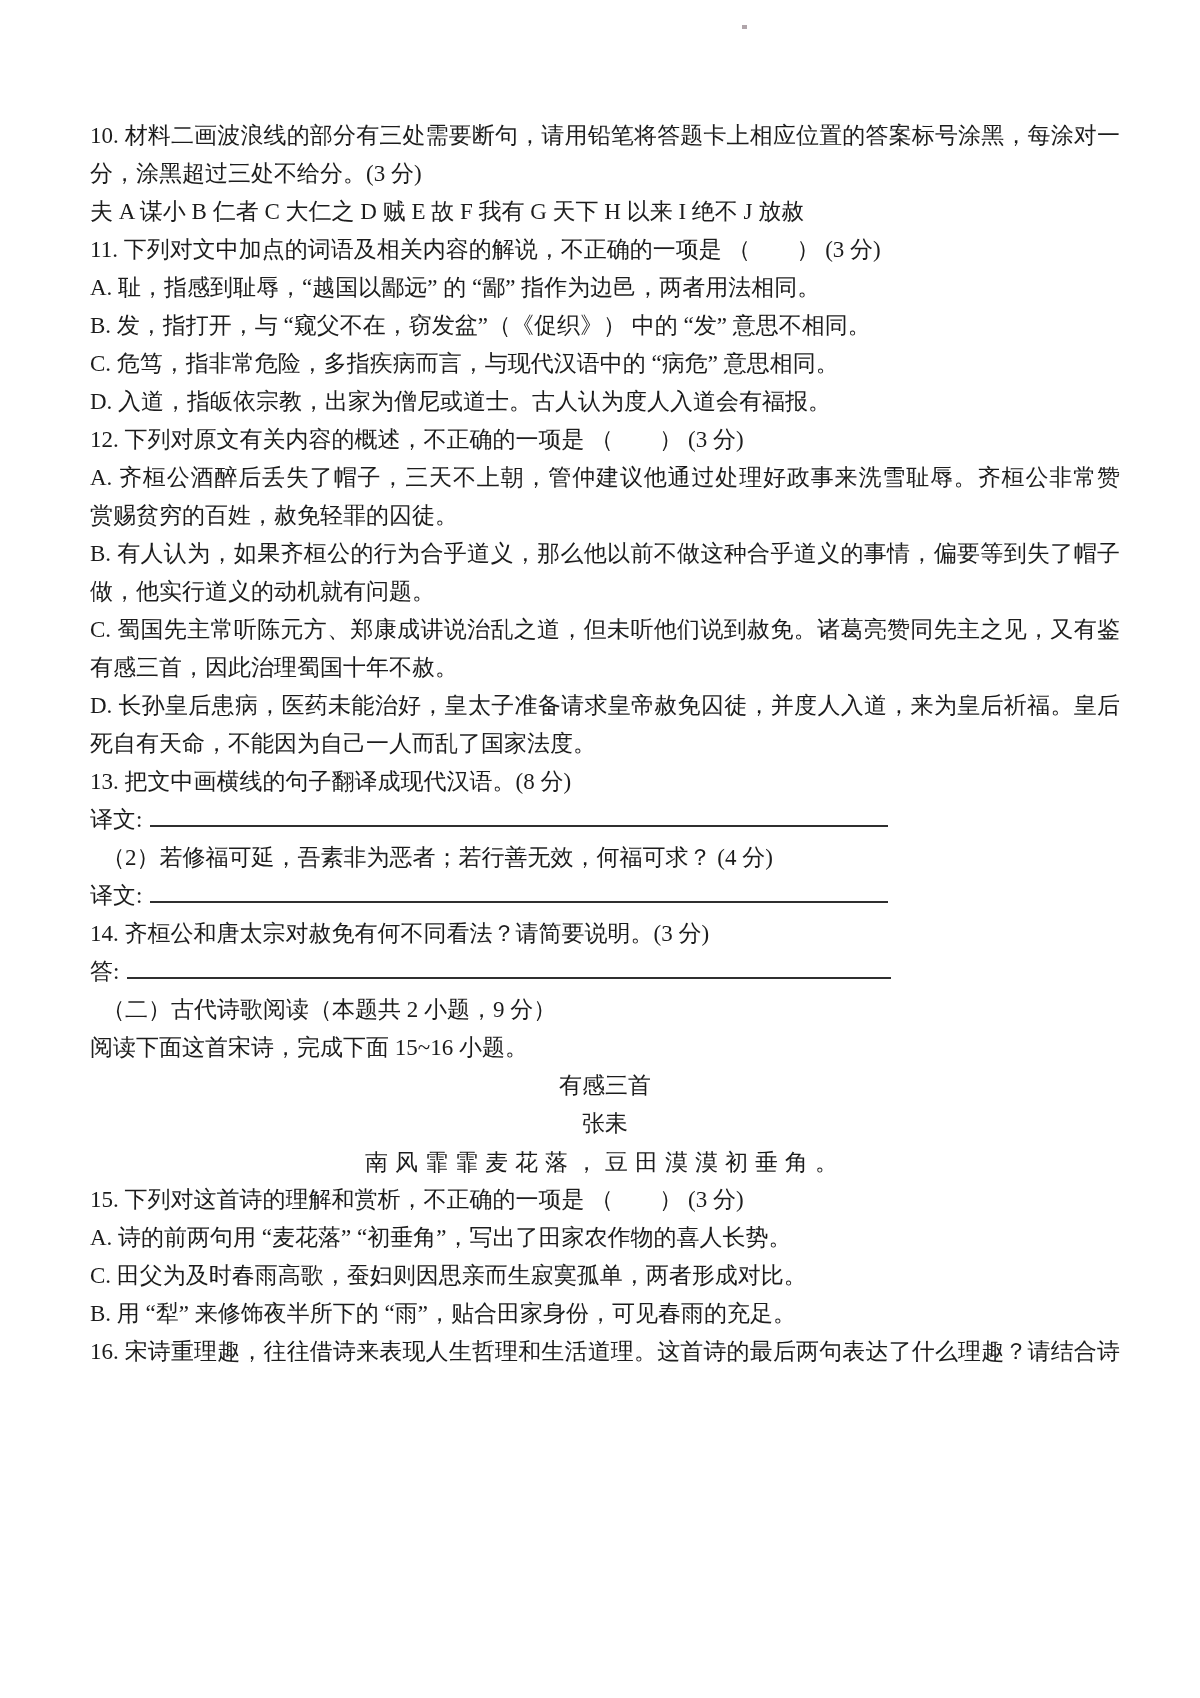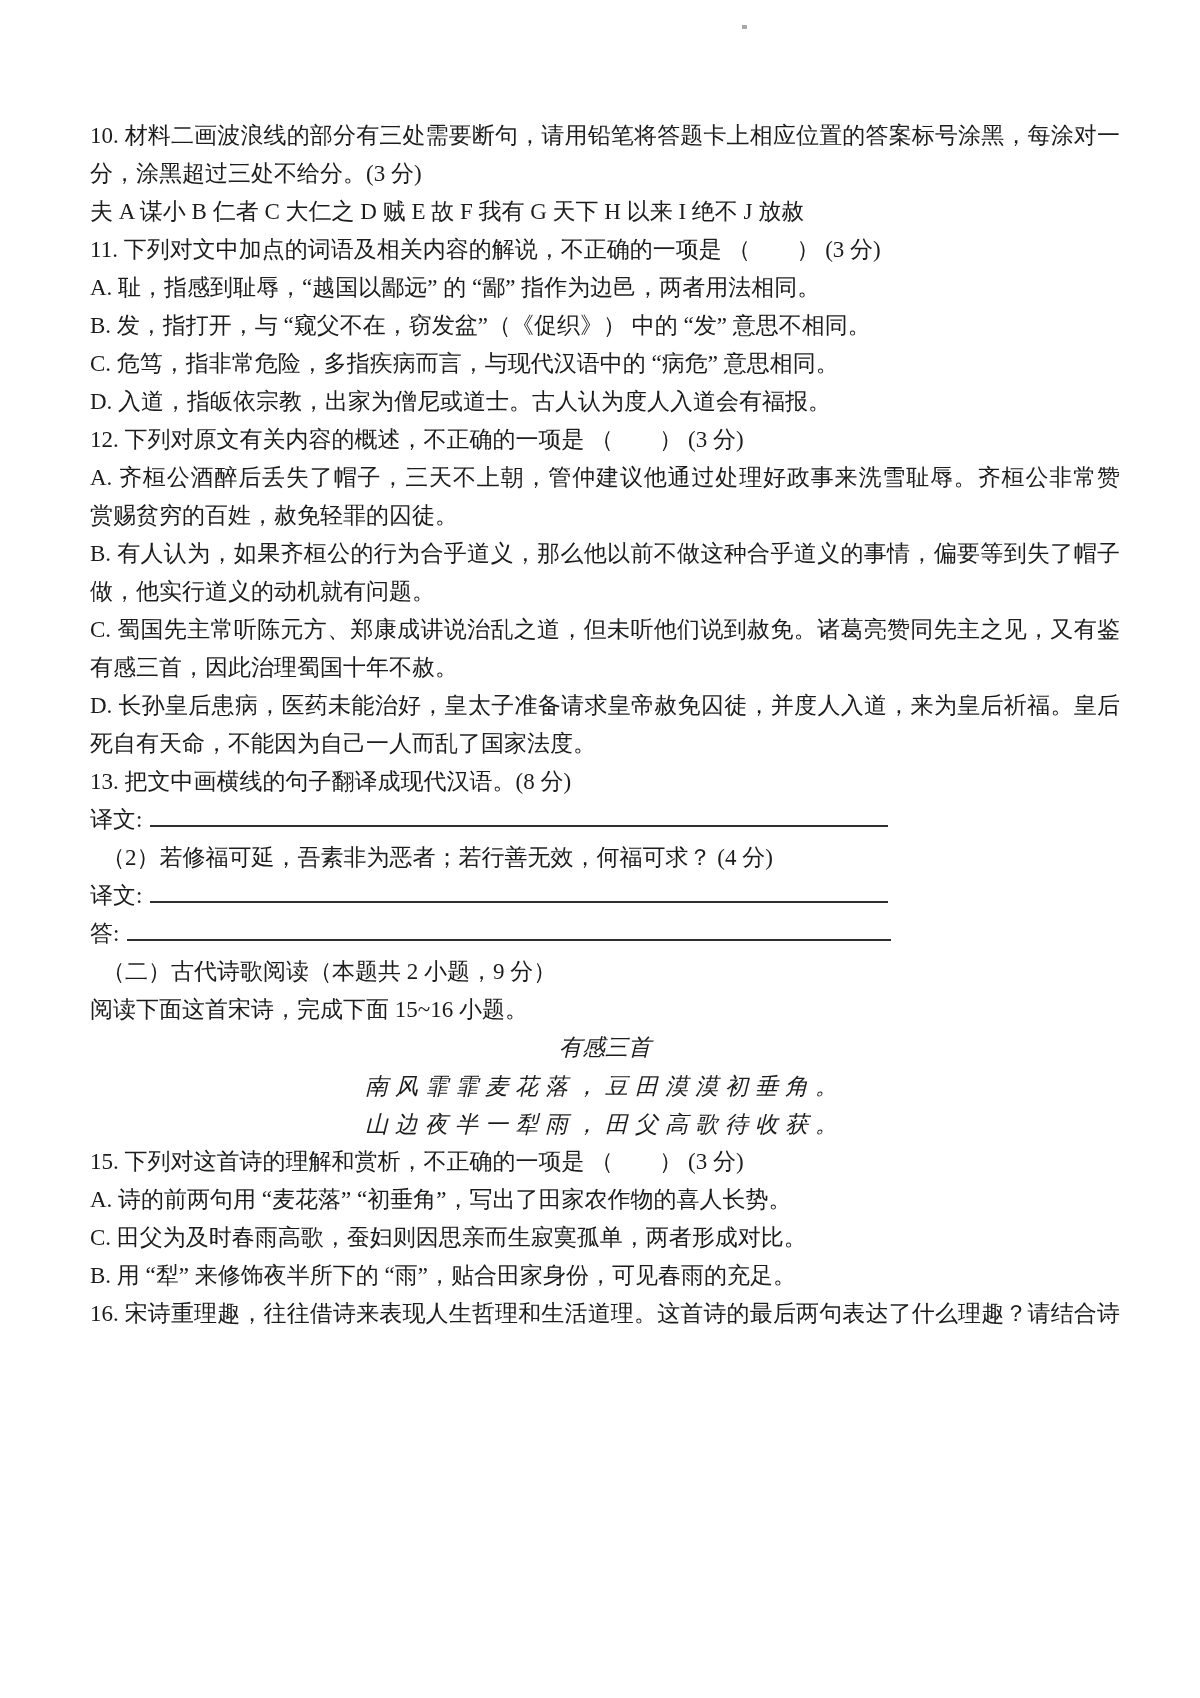--- a/index.html
+++ b/index.html
@@ -31,21 +31,20 @@
   
   .full{
     white-space:normal;
     text-align:justify;
     text-align-last:justify;
     overflow:hidden;
   }
   .center{
     text-align:center;
     white-space:nowrap;
-    font-style:italic;
   }
   .poem{
     letter-spacing:7px;
     font-family:"DejaVu Serif","Liberation Serif",serif;
   }
   .indent-sm{padding-left:12px;}
   .uline{
     display:inline-block;
     height:0.82em;
     border-bottom:2px solid #2f2f2f;
@@ -94,30 +93,31 @@
 
     <div class="line">13. 把文中画横线的句子翻译成现代汉语。(8 分)</div>
     <div class="line">
       <span>译文:</span><span class="uline uline-translation"></span>
     </div>
     <div class="line indent-sm">（2）若修福可延，吾素非为恶者；若行善无效，何福可求？ (4 分)</div>
     <div class="line">
       <span>译文:</span><span class="uline uline-translation"></span>
     </div>
 
+    <div class="line">14. 齐桓公和唐太宗对赦免有何不同看法？请简要说明。(3 分)</div>
     <div class="line">
       <span>答:</span><span class="uline uline-answer"></span>
     </div>
 
     <div class="line indent-sm">（二）古代诗歌阅读（本题共 2 小题，9 分）</div>
     <div class="line">阅读下面这首宋诗，完成下面 15~16 小题。</div>
 
     <div class="line center">有感三首</div>
+    <div class="line center">张耒</div>
     <div class="line center poem">南风霏霏麦花落，豆田漠漠初垂角。</div>
-    <div class="line center poem">山边夜半一犁雨，田父高歌待收获。</div>
 
     <div class="line">15. 下列对这首诗的理解和赏析，不正确的一项是 （　　） (3 分)</div>
     <div class="line">A. 诗的前两句用 “麦花落” “初垂角”，写出了田家农作物的喜人长势。</div>
     <div class="line">C. 田父为及时春雨高歌，蚕妇则因思亲而生寂寞孤单，两者形成对比。</div>
     <div class="line">B. 用 “犁” 来修饰夜半所下的 “雨”，贴合田家身份，可见春雨的充足。</div>
 
     <div class="line full">16. 宋诗重理趣，往往借诗来表现人生哲理和生活道理。这首诗的最后两句表达了什么理趣？请结合诗句简要</div>
 
   </div>
 </div>

